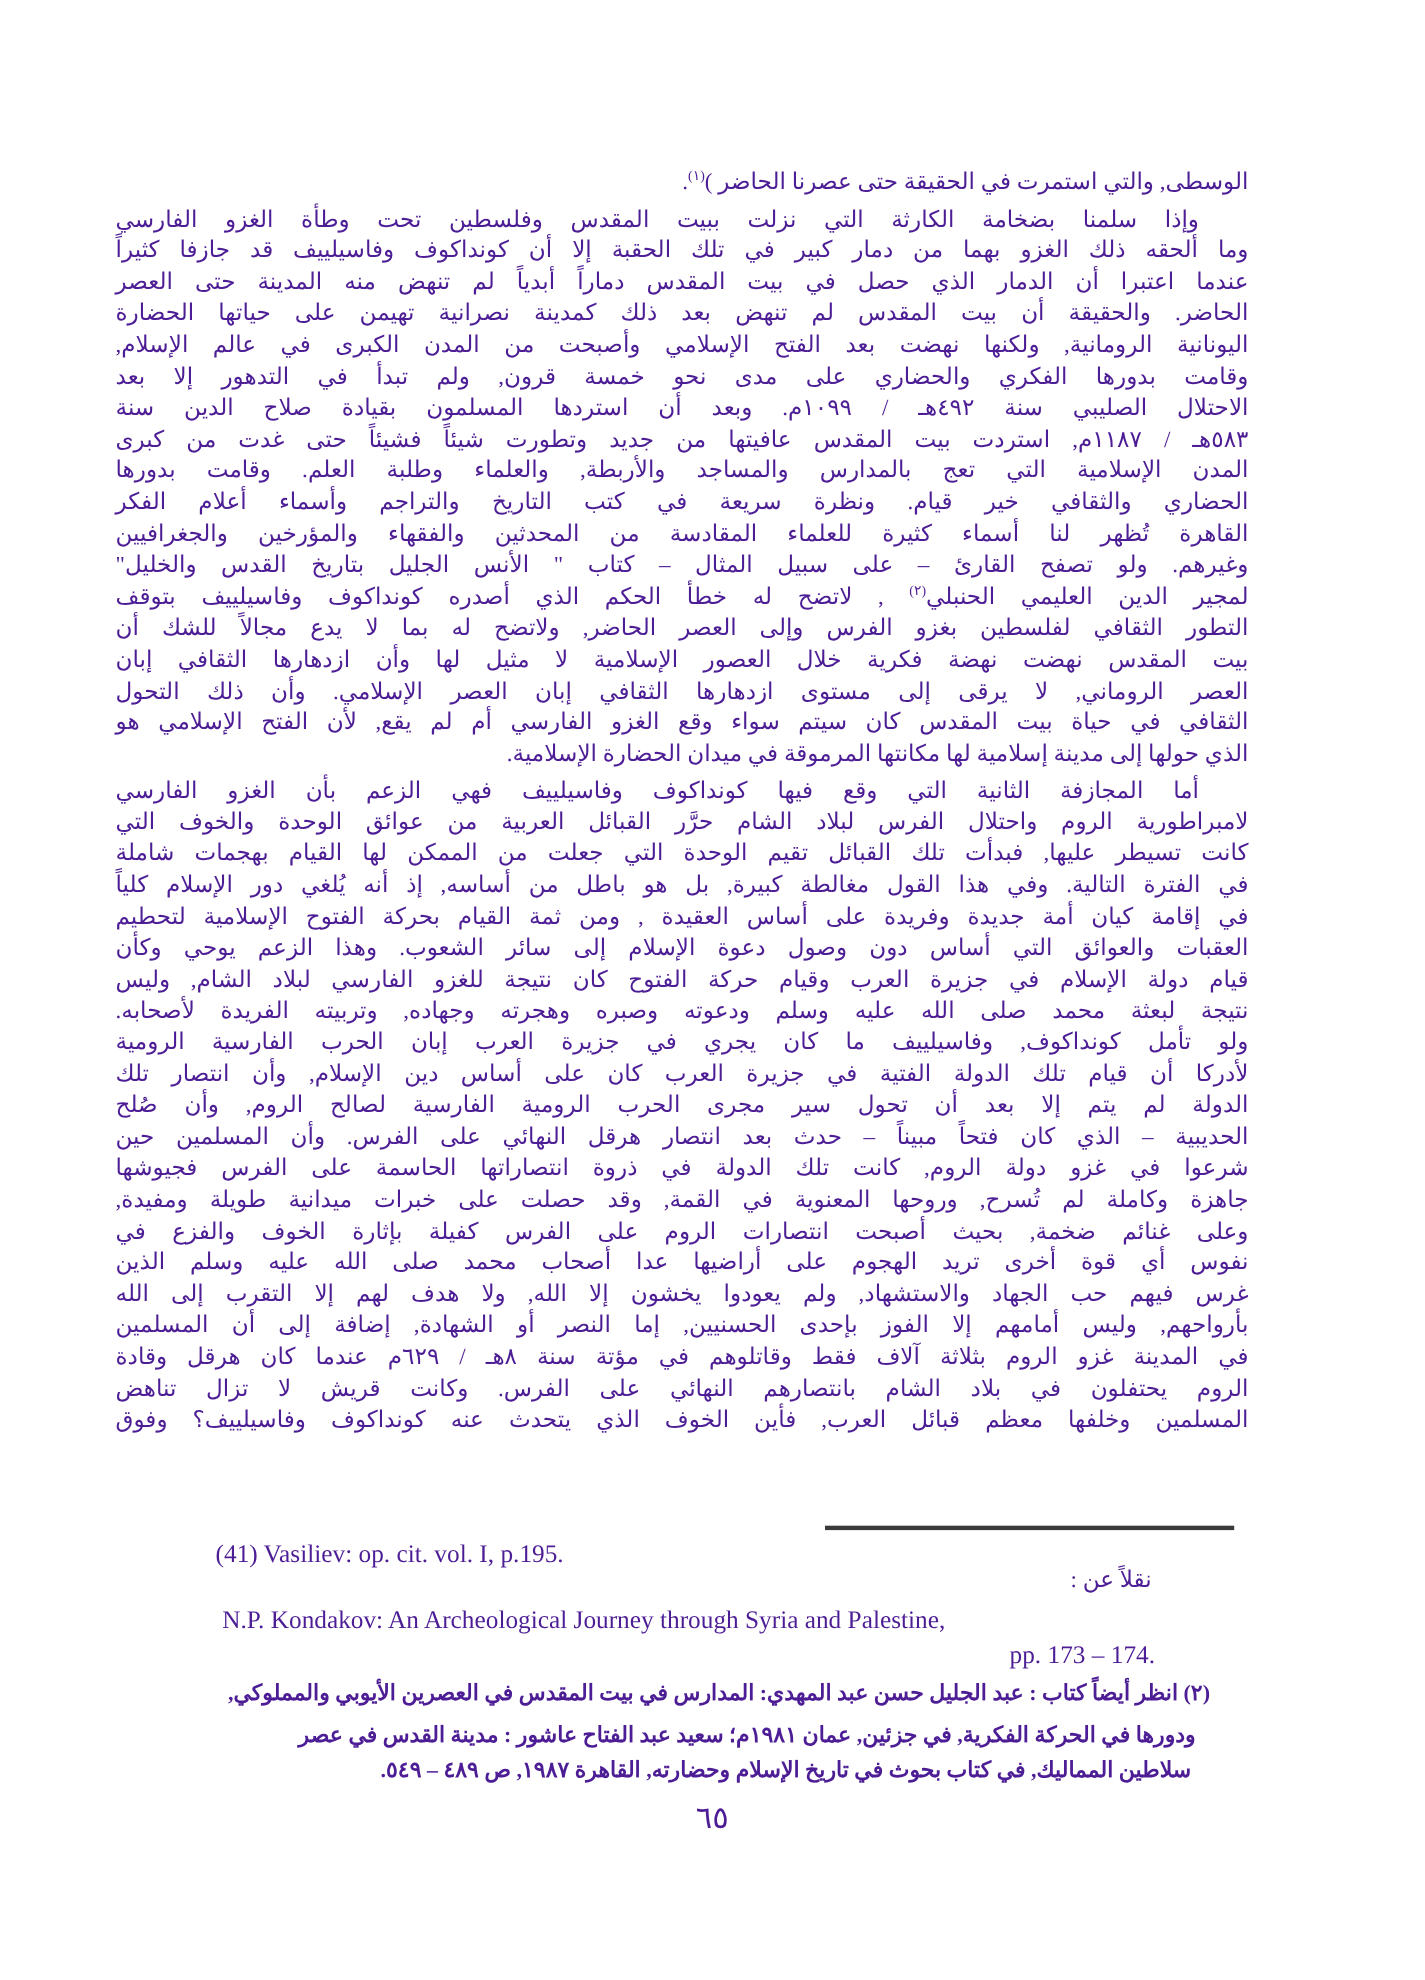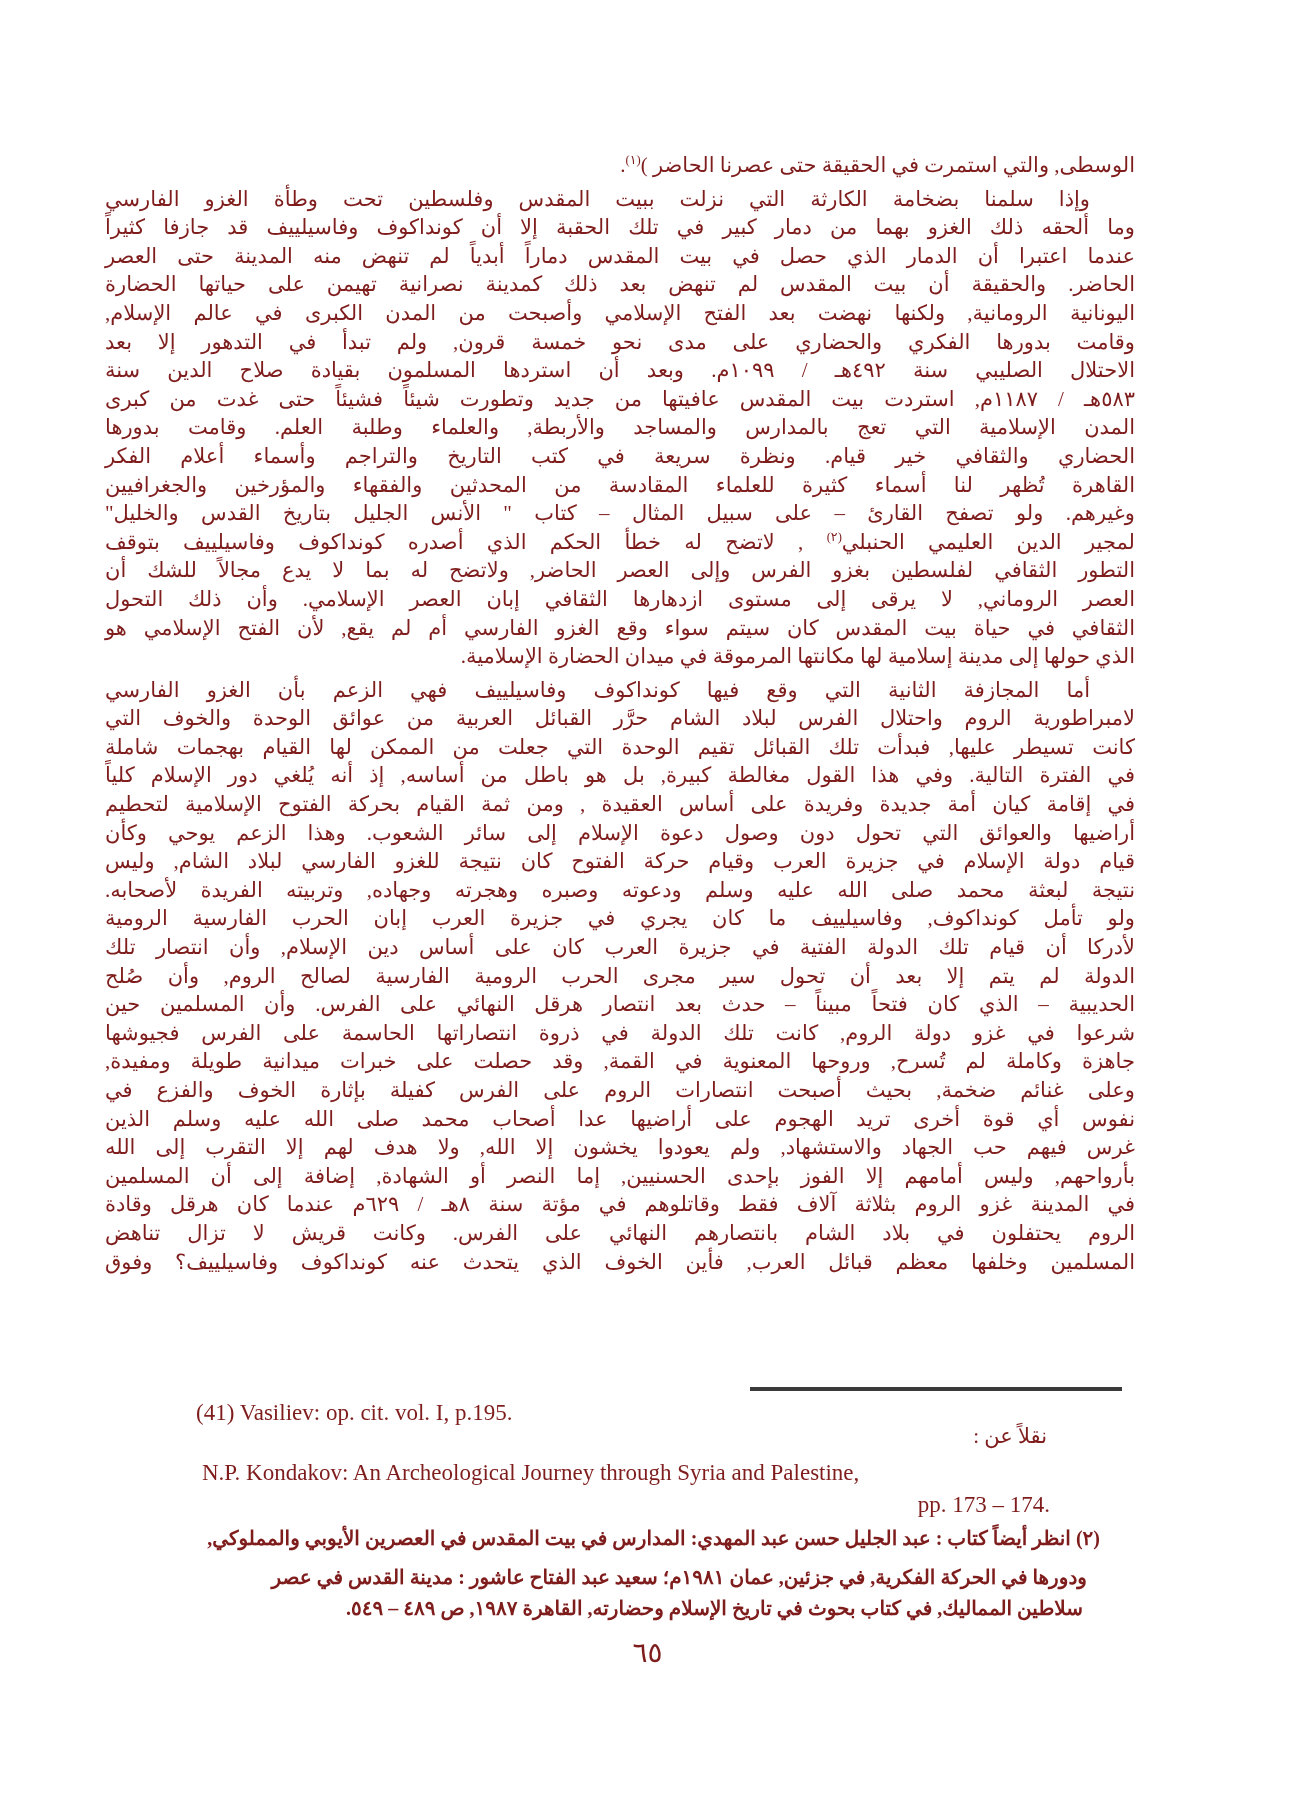--- a/index.html
+++ b/index.html
@@ -1,21 +1,21 @@
 <!DOCTYPE html>
 <html lang="ar"><head>
 <meta charset="utf-8">
 <style>
   html,body { margin:0; padding:0; background:#e8e8e8; }
   .page {
     position:relative;
     width:1295px; height:1800px;
     margin:0 auto;
     background:#ffffff;
-    color:#7f1d1d;
+    color:#4c1d95;
     font-family:"Liberation Serif","DejaVu Serif",serif;
     overflow:hidden;
   }
   
   .body-text {
     position:absolute;
     left:105px; top:151px;
     width:1030px;
     direction:rtl;
     font-size:21px;
@@ -99,31 +99,32 @@
         <div class="line">اليونانية الرومانية, ولكنها نهضت بعد الفتح الإسلامي وأصبحت من المدن الكبرى في عالم الإسلام,</div>
         <div class="line">وقامت بدورها الفكري والحضاري على مدى نحو خمسة قرون, ولم تبدأ في التدهور إلا بعد</div>
         <div class="line">الاحتلال الصليبي سنة ٤٩٢هـ / ١٠٩٩م. وبعد أن استردها المسلمون بقيادة صلاح الدين سنة</div>
         <div class="line">٥٨٣هـ / ١١٨٧م, استردت بيت المقدس عافيتها من جديد وتطورت شيئاً فشيئاً حتى غدت من كبرى</div>
         <div class="line">المدن الإسلامية التي تعج بالمدارس والمساجد والأربطة, والعلماء وطلبة العلم. وقامت بدورها</div>
         <div class="line">الحضاري والثقافي خير قيام. ونظرة سريعة في كتب التاريخ والتراجم وأسماء أعلام الفكر</div>
         <div class="line">القاهرة تُظهر لنا أسماء كثيرة للعلماء المقادسة من المحدثين والفقهاء والمؤرخين والجغرافيين</div>
         <div class="line">وغيرهم. ولو تصفح القارئ – على سبيل المثال – كتاب " الأنس الجليل بتاريخ القدس والخليل"</div>
         <div class="line"><span>لمجير الدين العليمي الحنبلي</span><sup class="fn-mark">(٢)</sup><span> , لاتضح له خطأ الحكم الذي أصدره كونداكوف وفاسيلييف بتوقف</span></div>
         <div class="line">التطور الثقافي لفلسطين بغزو الفرس وإلى العصر الحاضر, ولاتضح له بما لا يدع مجالاً للشك أن</div>
+        <div class="line">بيت المقدس نهضت نهضة فكرية خلال العصور الإسلامية لا مثيل لها وأن ازدهارها الثقافي إبان</div>
         <div class="line">العصر الروماني, لا يرقى إلى مستوى ازدهارها الثقافي إبان العصر الإسلامي. وأن ذلك التحول</div>
         <div class="line">الثقافي في حياة بيت المقدس كان سيتم سواء وقع الغزو الفارسي أم لم يقع, لأن الفتح الإسلامي هو</div>
         <div class="line short-last">الذي حولها إلى مدينة إسلامية لها مكانتها المرموقة في ميدان الحضارة الإسلامية.</div>
       </div>
       <div class="para indent">
         <div class="line first">أما المجازفة الثانية التي وقع فيها كونداكوف وفاسيلييف فهي الزعم بأن الغزو الفارسي</div>
         <div class="line">لامبراطورية الروم واحتلال الفرس لبلاد الشام حرَّر القبائل العربية من عوائق الوحدة والخوف التي</div>
         <div class="line">كانت تسيطر عليها, فبدأت تلك القبائل تقيم الوحدة التي جعلت من الممكن لها القيام بهجمات شاملة</div>
         <div class="line">في الفترة التالية. وفي هذا القول مغالطة كبيرة, بل هو باطل من أساسه, إذ أنه يُلغي دور الإسلام كلياً</div>
         <div class="line">في إقامة كيان أمة جديدة وفريدة على أساس العقيدة , ومن ثمة القيام بحركة الفتوح الإسلامية لتحطيم</div>
-        <div class="line">أراضيها والعوائق التي تحول دون وصول دعوة الإسلام إلى سائر الشعوب. وهذا الزعم يوحي وكأن</div>
+        <div class="line">العقبات والعوائق التي أساس دون وصول دعوة الإسلام إلى سائر الشعوب. وهذا الزعم يوحي وكأن</div>
         <div class="line">قيام دولة الإسلام في جزيرة العرب وقيام حركة الفتوح كان نتيجة للغزو الفارسي لبلاد الشام, وليس</div>
         <div class="line">نتيجة لبعثة محمد صلى الله عليه وسلم ودعوته وصبره وهجرته وجهاده, وتربيته الفريدة لأصحابه.</div>
         <div class="line">ولو تأمل كونداكوف, وفاسيلييف ما كان يجري في جزيرة العرب إبان الحرب الفارسية الرومية</div>
         <div class="line">لأدركا أن قيام تلك الدولة الفتية في جزيرة العرب كان على أساس دين الإسلام, وأن انتصار تلك</div>
         <div class="line">الدولة لم يتم إلا بعد أن تحول سير مجرى الحرب الرومية الفارسية لصالح الروم, وأن صُلح</div>
         <div class="line">الحديبية – الذي كان فتحاً مبيناً – حدث بعد انتصار هرقل النهائي على الفرس. وأن المسلمين حين</div>
         <div class="line">شرعوا في غزو دولة الروم, كانت تلك الدولة في ذروة انتصاراتها الحاسمة على الفرس فجيوشها</div>
         <div class="line">جاهزة وكاملة لم تُسرح, وروحها المعنوية في القمة, وقد حصلت على خبرات ميدانية طويلة ومفيدة,</div>
         <div class="line">وعلى غنائم ضخمة, بحيث أصبحت انتصارات الروم على الفرس كفيلة بإثارة الخوف والفزع في</div>
         <div class="line">نفوس أي قوة أخرى تريد الهجوم على أراضيها عدا أصحاب محمد صلى الله عليه وسلم الذين</div>

